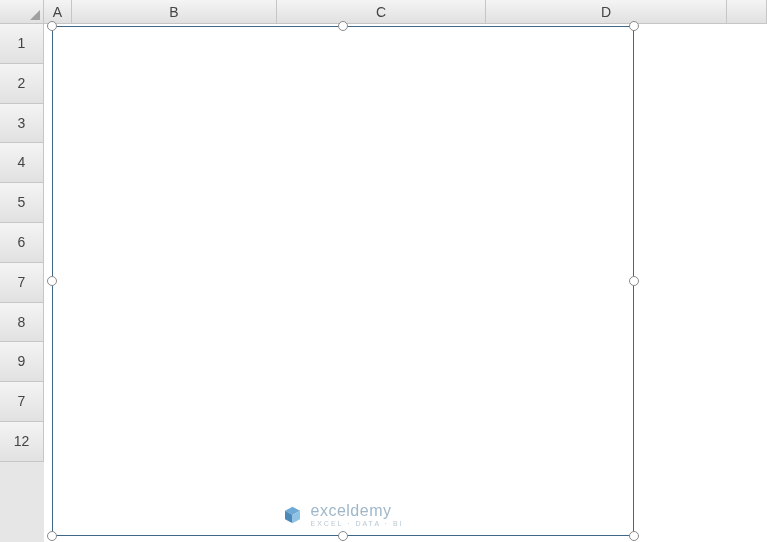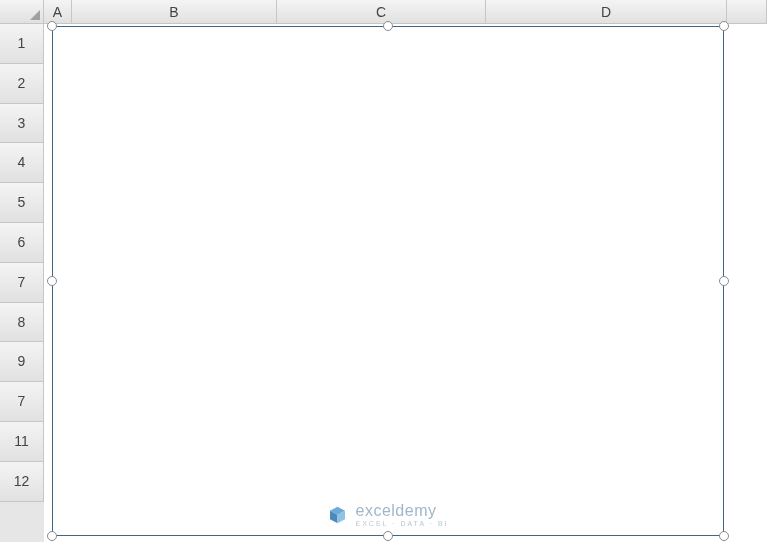--- a/index.html
+++ b/index.html
@@ -80,21 +80,21 @@
     }
     .cells-area {
       position: relative;
       flex: 1;
     }
     
     .object-frame {
       position: absolute;
       top: 2px;
       left: 8px;
-      width: 672px;
+      width: 582px;
       height: 510px;
       border: 1.5px solid #3e6787;
       background: #fff;
       z-index: 5;
     }
     .handle {
       position: absolute;
       width: 10px;
       height: 10px;
       background: #fff;
@@ -148,21 +148,20 @@
       <div class="row-header">1</div>
       <div class="row-header">2</div>
       <div class="row-header">3</div>
       <div class="row-header">4</div>
       <div class="row-header">5</div>
       <div class="row-header">6</div>
       <div class="row-header">7</div>
       <div class="row-header">8</div>
       <div class="row-header">9</div>
       <div class="row-header">7</div>
-      <div class="row-header">11</div>
       <div class="row-header">12</div>
     </div>
 
     <div class="cells-area">
       <div class="object-frame">
         <div class="handle h-tl"></div>
         <div class="handle h-tm"></div>
         <div class="handle h-tr"></div>
         <div class="handle h-ml"></div>
         <div class="handle h-mr"></div>

